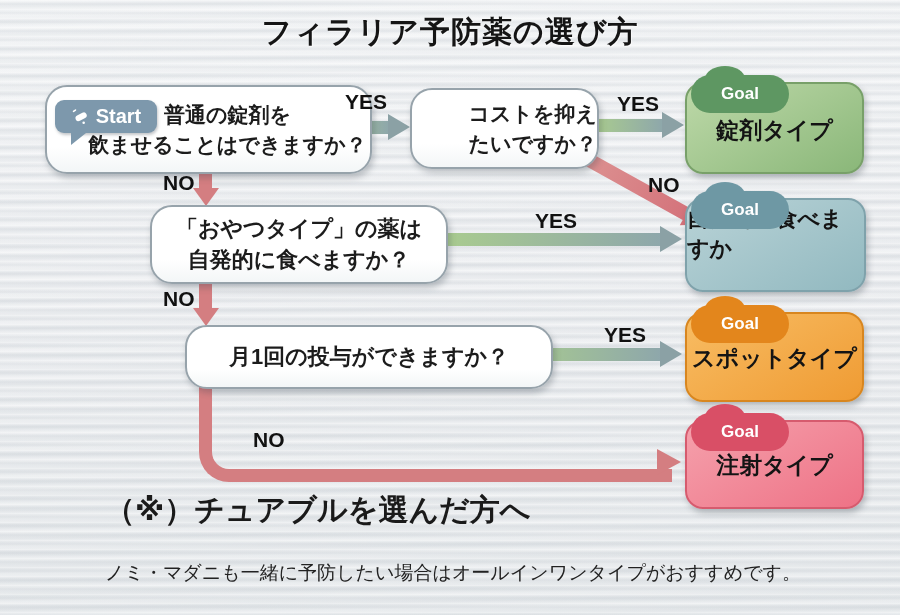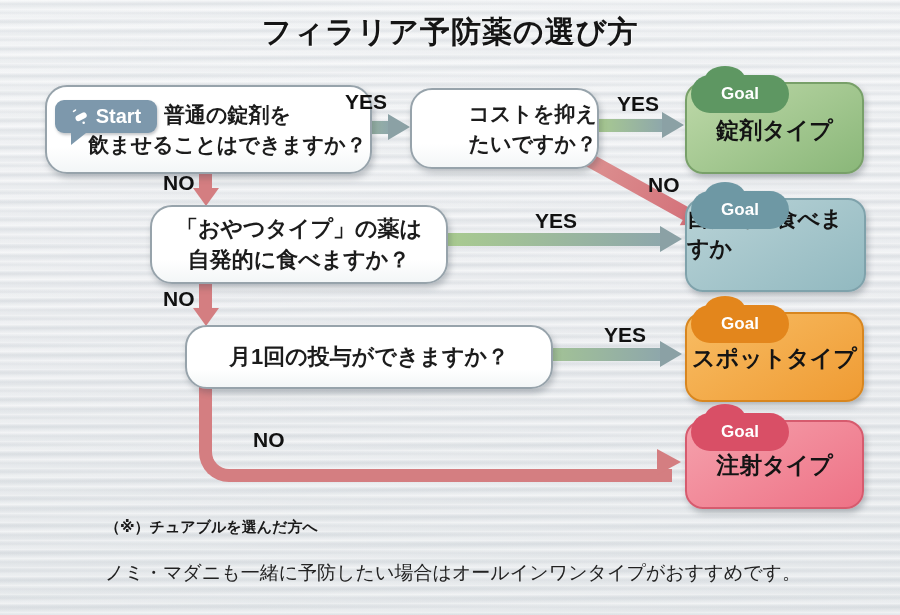--- a/index.html
+++ b/index.html
@@ -103,21 +103,21 @@
   .elbow{
     position:absolute;left:199px;top:385px;width:460px;height:84px;z-index:1;
     border-left:13px solid #d47e81;border-bottom:13px solid #d47e81;
     border-bottom-left-radius:30px;
   }
   .elbow-head{
     position:absolute;left:657px;top:449px;width:0;height:0;z-index:1;
     border-left:24px solid #d47e81;border-top:13px solid transparent;border-bottom:13px solid transparent;
   }
   
-  .footer-heading{position:absolute;left:105px;top:518px;font-size:15px;font-weight:900;color:#1a1a1a;}
+  .footer-heading{position:absolute;left:105px;top:490px;font-size:30px;font-weight:900;color:#1a1a1a;}
   .footer-body{position:absolute;left:105px;top:560px;font-size:19px;color:#222;}
 </style>
 </head>
 <body>
 
 <div class="canvas">
 
   <div class="title">フィラリア予防薬の選び方</div>
 
   <div class="start-badge">

